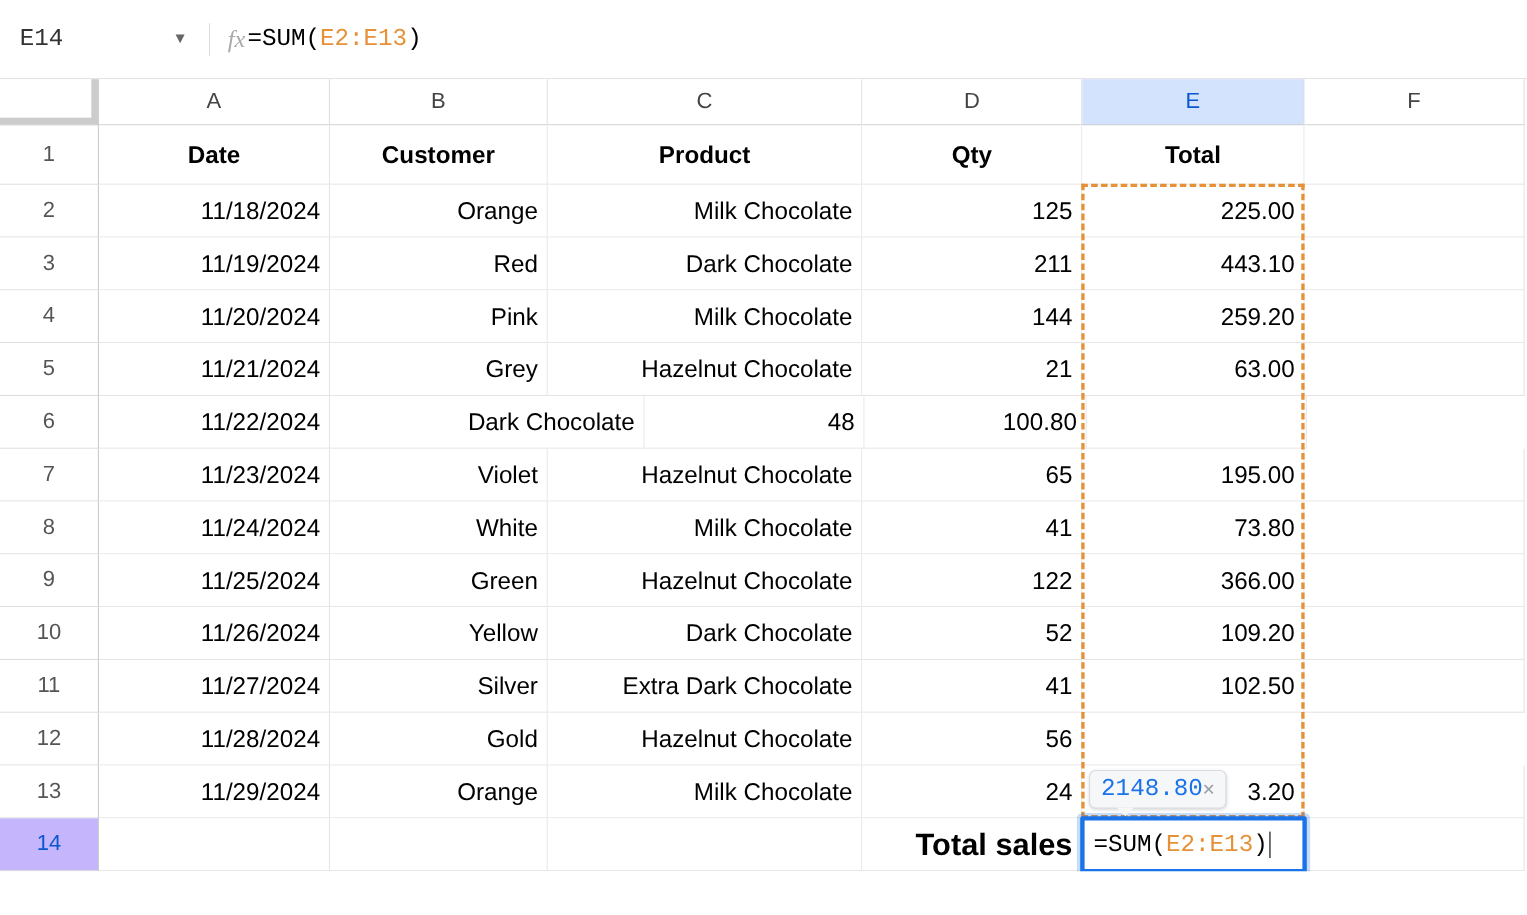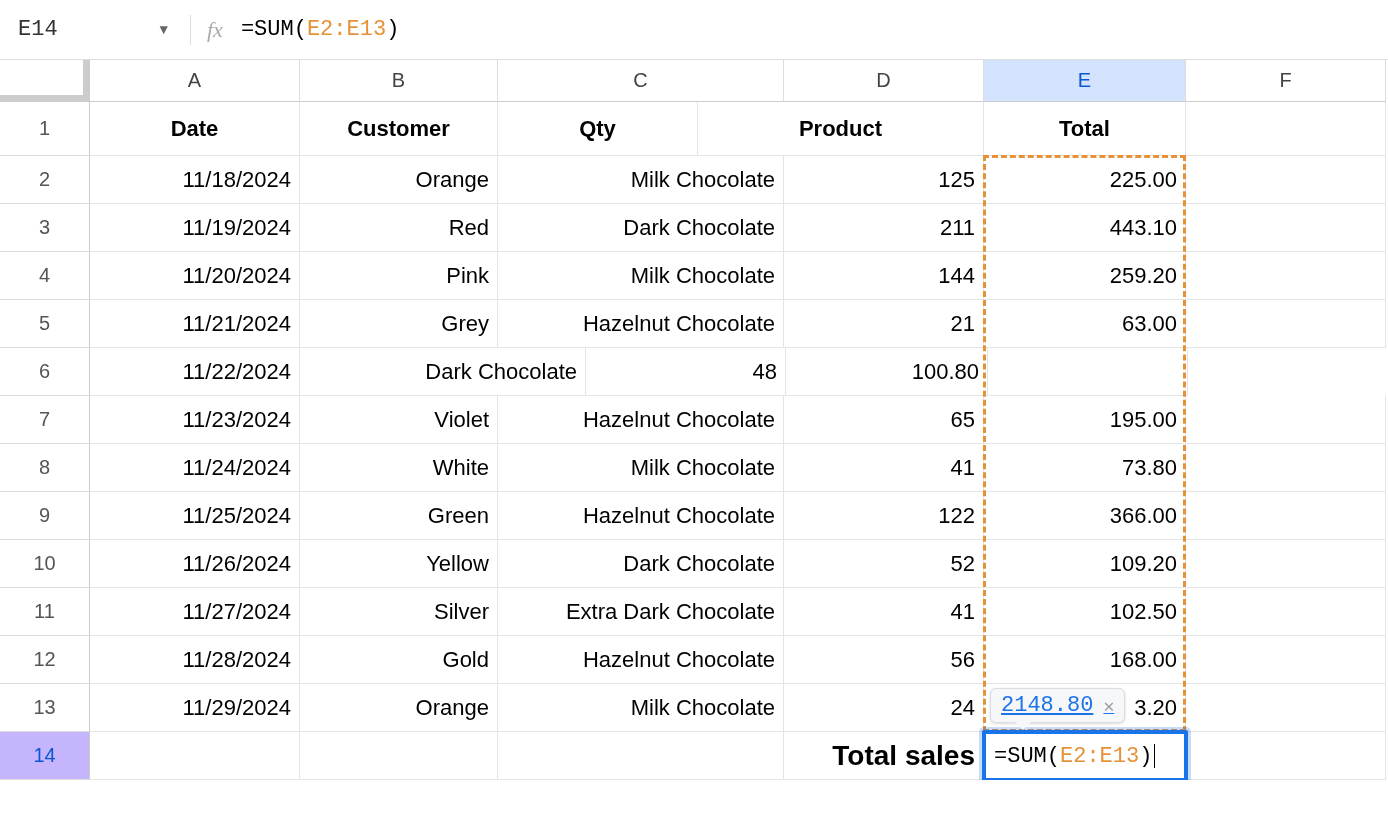--- a/index.html
+++ b/index.html
@@ -8,21 +8,21 @@
     font-size: 22px;
     color: #000;
     background: #fff;
     overflow: hidden;
   }
 
   
   .formula-bar {
     display: flex;
     align-items: center;
-    height: 60px;
+    height: 72px;
     border-bottom: 1px solid #e0e0e0;
     padding: 0 8px;
     font-family: "Consolas","Courier New",monospace;
     font-size: 22px;
   }
   .name-box {
     width: 170px;
     display: flex;
     align-items: center;
     justify-content: space-between;
@@ -37,21 +37,21 @@
   .vsep {
     width: 1px;
     height: 30px;
     background: #ddd;
     margin: 0 12px;
   }
   .fx {
     color: #aaa;
     font-style: italic;
     font-family: "Times New Roman",serif;
-    margin: 0 18px 0 4px;
+    margin: 0 2px 0 4px;
     font-size: 22px;
   }
   .formula-input {
     flex: 1;
     color: #000;
   }
   .formula-input .range { color: #e69138; }
   
   
   .sheet {
@@ -168,23 +168,22 @@
   .tooltip{
     position:absolute;
     background:#f6f7f9;
     border:1px solid #dadce0;
     border-radius:6px;
     padding:4px 10px;
     color:#1a73e8;
     font-family:"Consolas","Courier New",monospace;
     font-size:22px;
     z-index:20;
-    display:flex;align-items:center;gap:10px;
+    display:flex;align-items:center;
     box-shadow:0 1px 3px rgba(0,0,0,.15);
-    text-decoration:underline;
   }
   .tooltip .x{color:#9aa0a6;font-size:18px;}
   .tooltip::after{
     content:"";
     position:absolute;
     bottom:-8px;
     left:24px;
     border:8px solid transparent;
     border-top-color:#f6f7f9;
     border-bottom:none;
@@ -219,22 +218,22 @@
     <div class="col-h cC">C</div>
     <div class="col-h cD">D</div>
     <div class="col-h cE sel">E</div>
     <div class="col-h cF">F</div>
   </div>
 
   <div class="row header">
     <div class="row-h">1</div>
     <div class="cell hdr cA">Date</div>
     <div class="cell hdr cB">Customer</div>
+    <div class="cell hdr cC">Product</div>
     <div class="cell hdr cD">Qty</div>
-    <div class="cell hdr cC">Product</div>
     <div class="cell hdr cE">Total</div>
     <div class="cell cF"></div>
   </div>
 
   <div id="data-rows">
       <div class="row">
         <div class="row-h">2</div>
         <div class="cell r cA">11/18/2024</div>
         <div class="cell r cB">Orange</div>
         <div class="cell r cC">Milk Chocolate</div>
@@ -321,21 +320,20 @@
         <div class="cell r cD">41</div>
         <div class="cell r cE">102.50</div>
         <div class="cell cF"></div>
       </div>
       <div class="row">
         <div class="row-h">12</div>
         <div class="cell r cA">11/28/2024</div>
         <div class="cell r cB">Gold</div>
         <div class="cell r cC">Hazelnut Chocolate</div>
         <div class="cell r cD">56</div>
-        <div class="cell r cE">168.00</div>
         <div class="cell cF"></div>
       </div>
       <div class="row">
         <div class="row-h">13</div>
         <div class="cell r cA">11/29/2024</div>
         <div class="cell r cB">Orange</div>
         <div class="cell r cC">Milk Chocolate</div>
         <div class="cell r cD">24</div>
         <div class="cell r cE">3.20</div>
         <div class="cell cF"></div>

